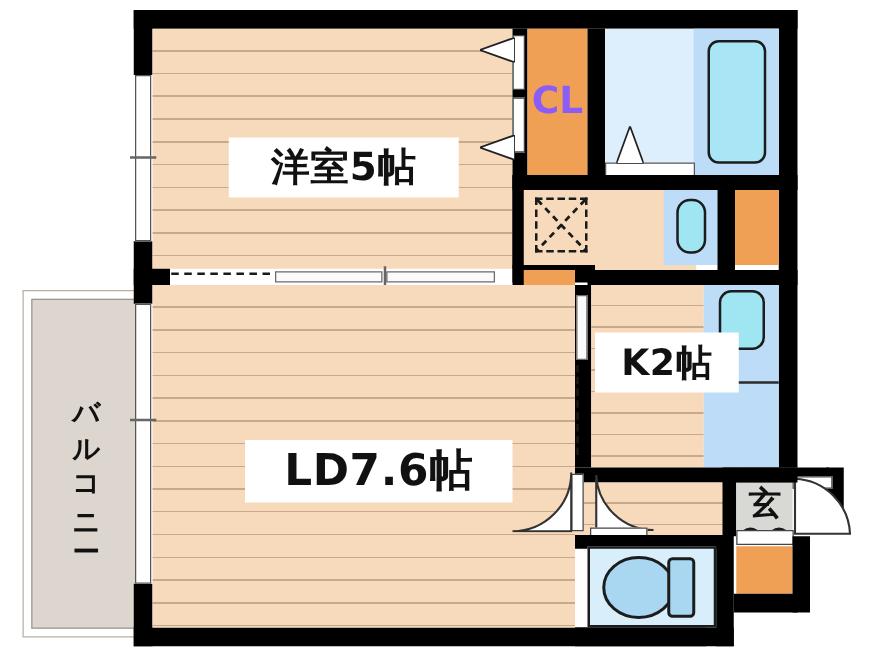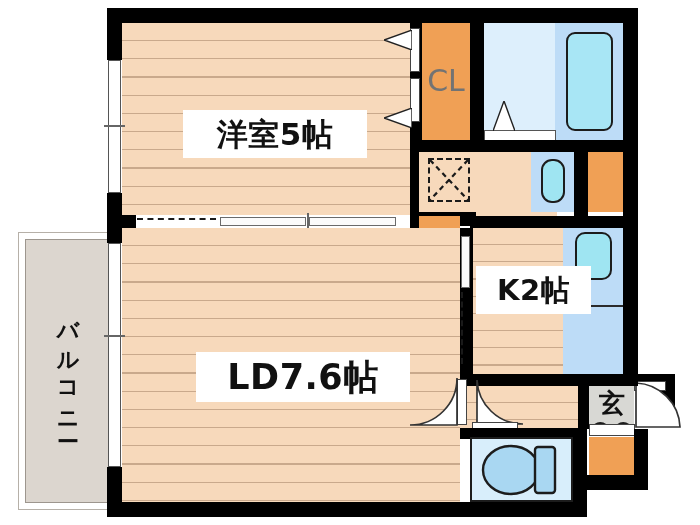--- a/index.html
+++ b/index.html
@@ -36,22 +36,22 @@
       #c9a98c 16px, #c9a98c 17.2px);
   }
 
   
   .lbl{position:absolute;background:#ffffff;color:#111111;
        font-weight:700;line-height:1;white-space:nowrap;
        display:flex;align-items:center;justify-content:center;}
   .lbl-room{font-size:31px;letter-spacing:0.5px;padding:4px 6px;}
   .lbl-ld{font-size:35px;letter-spacing:0.5px;padding:4px 7px;}
   .lbl-k{font-size:29px;letter-spacing:0.5px;padding:4px 6px;}
-  .lbl-cl{background:transparent;font-size:30px;font-weight:400;
-          color:#737373;flex-direction:column;line-height:1.05;}
+  .lbl-cl{background:transparent;font-size:30px;font-weight:700;
+          color:#8b5cf6;flex-direction:column;line-height:1.05;}
   .lbl-genkan{background:transparent;font-size:26px;font-weight:700;color:#111;}
   .lbl-balcony{background:transparent;font-size:22px;font-weight:700;color:#111;
                writing-mode:vertical-rl;letter-spacing:6px;line-height:1;}
 
   
   .win{background:#ffffff;border:1.4px solid #555;}
   .winline{background:#666;}
   .sliding{background:#fbfbfb;border:1.2px solid #6a6a6a;}
   .dashline{border-top:2.6px dashed #1a1a1a;}
   .dbox{border:2.4px dashed #1a1a1a;}

